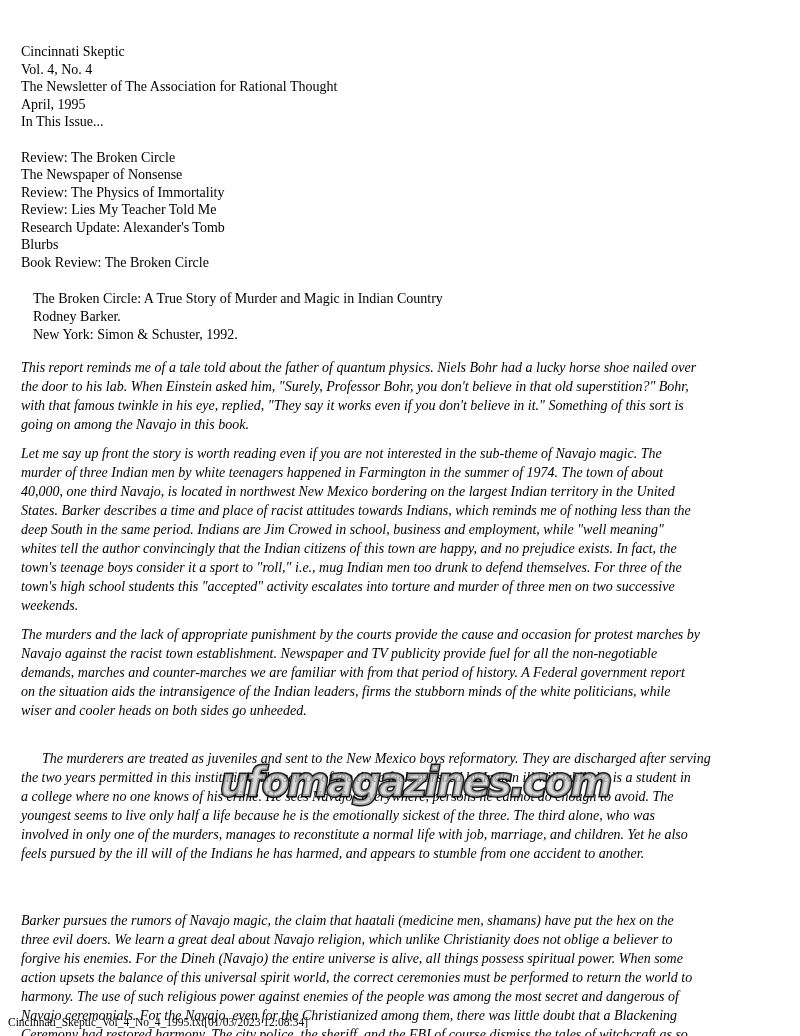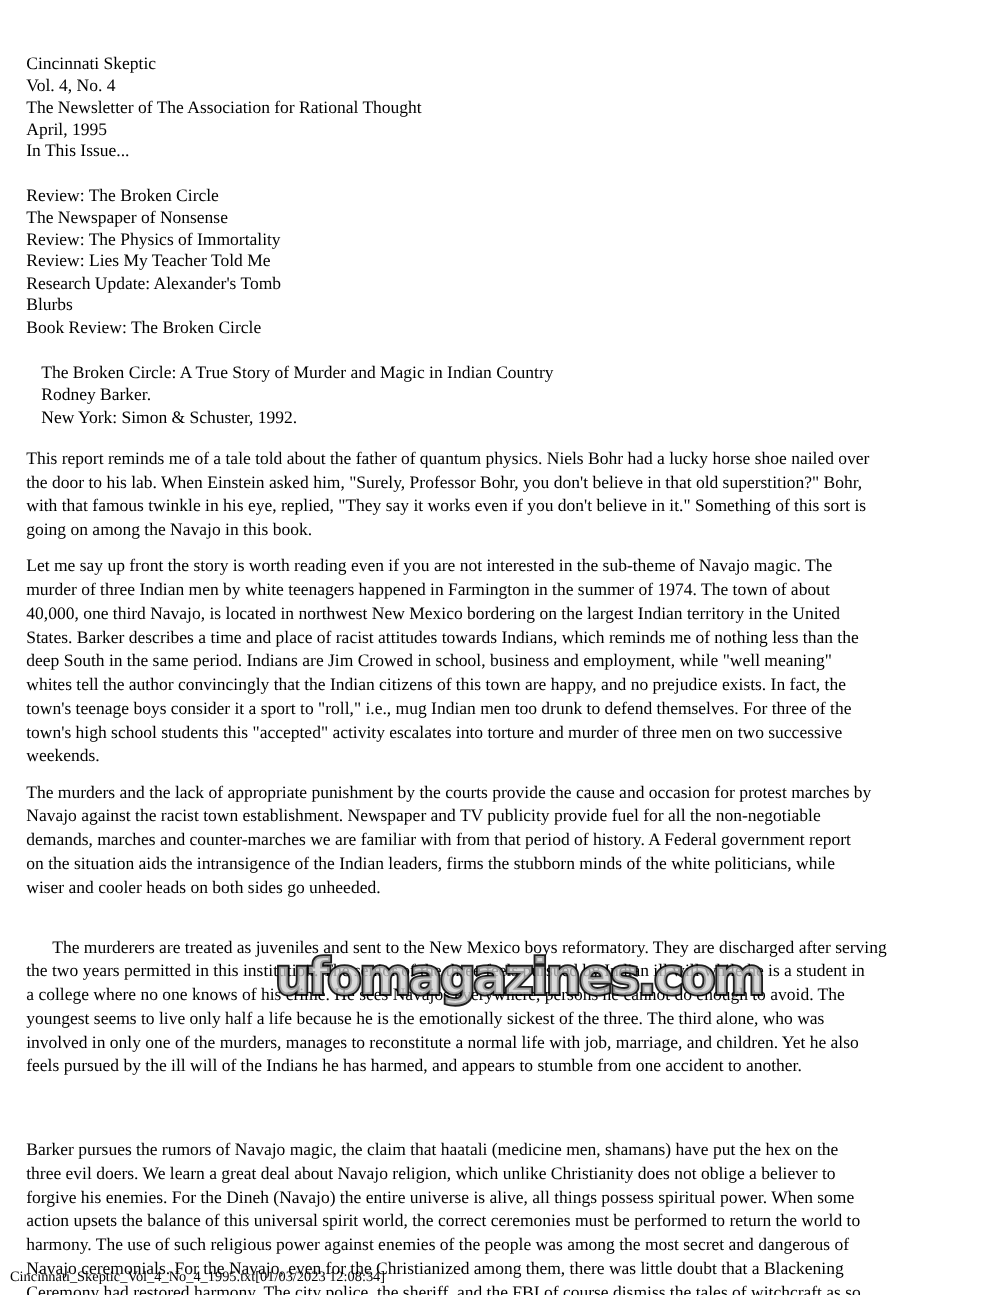--- a/index.html
+++ b/index.html
@@ -36,20 +36,21 @@
   .citation {
     margin-top: 19px;
     line-height: 18px;
     margin-left: 12px;
   }
   .para {
     position: relative;
     margin-top: 10px;
     line-height: 19px;
     white-space: pre;
+    font-style: italic;
   }
   .para.first {
     margin-top: 14px;
   }
   .watermark {
     position: absolute;
     left: 199px;
     top: 32px;
     z-index: 2;
     font-family: "DejaVu Sans", sans-serif;

